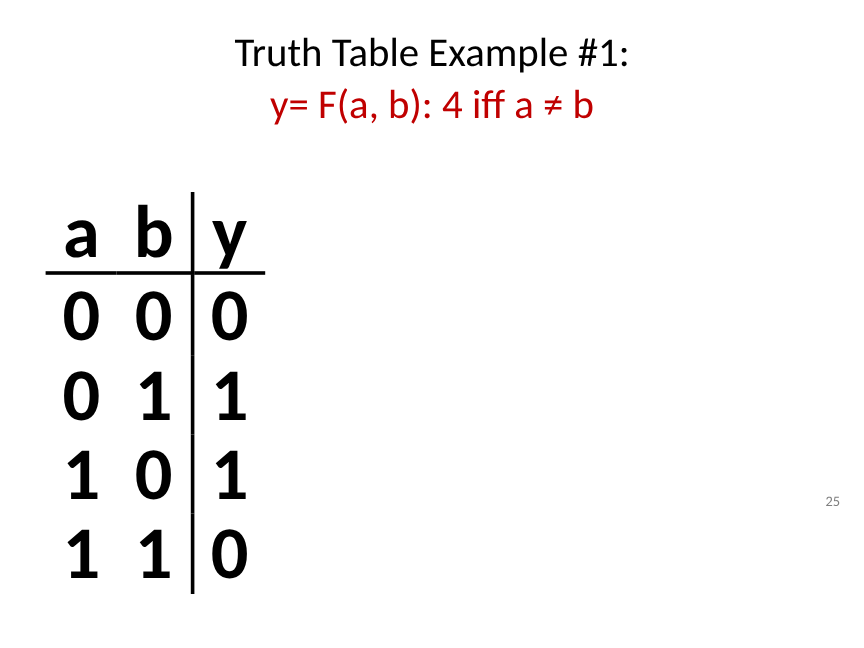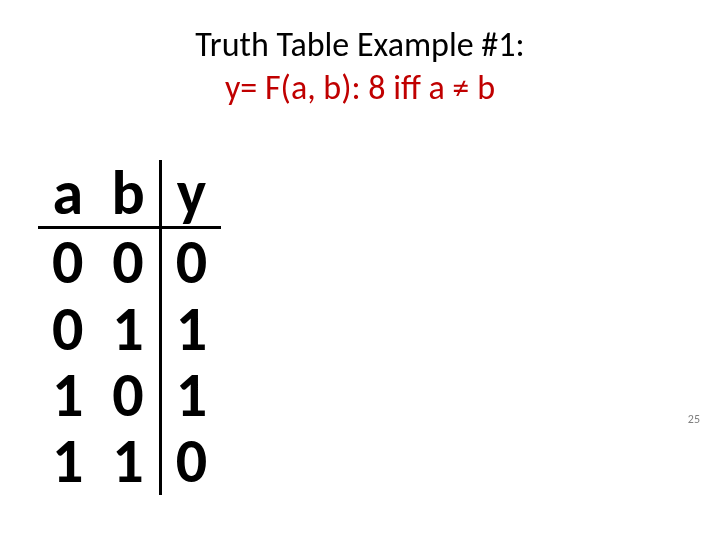--- a/index.html
+++ b/index.html
@@ -13,21 +13,21 @@
   .truth-table tr.header-row td { border-bottom: 3px solid #000; }
   .truth-table td.col-b { border-right: 3px solid #000; }
   .page-num { position: absolute; right: 20px; bottom: 14px; font-size: 12px; color: #7f7f7f; }
 </style>
 </head>
 <body>
 <div class="slide">
 
   <div class="title-block">
     <div class="title-line1">Truth Table Example #1:</div>
-    <div class="title-line2">y= F(a, b): 8 iff a ≠ b</div>
+    <div class="title-line2">y= F(a, b): 4 iff a ≠ b</div>
   </div>
 
   <table class="truth-table">
     <tbody>
         <tr class="header-row">
       <td>a</td>
       <td class="col-b">b</td>
       <td>y</td>
     </tr>
     <tr>

